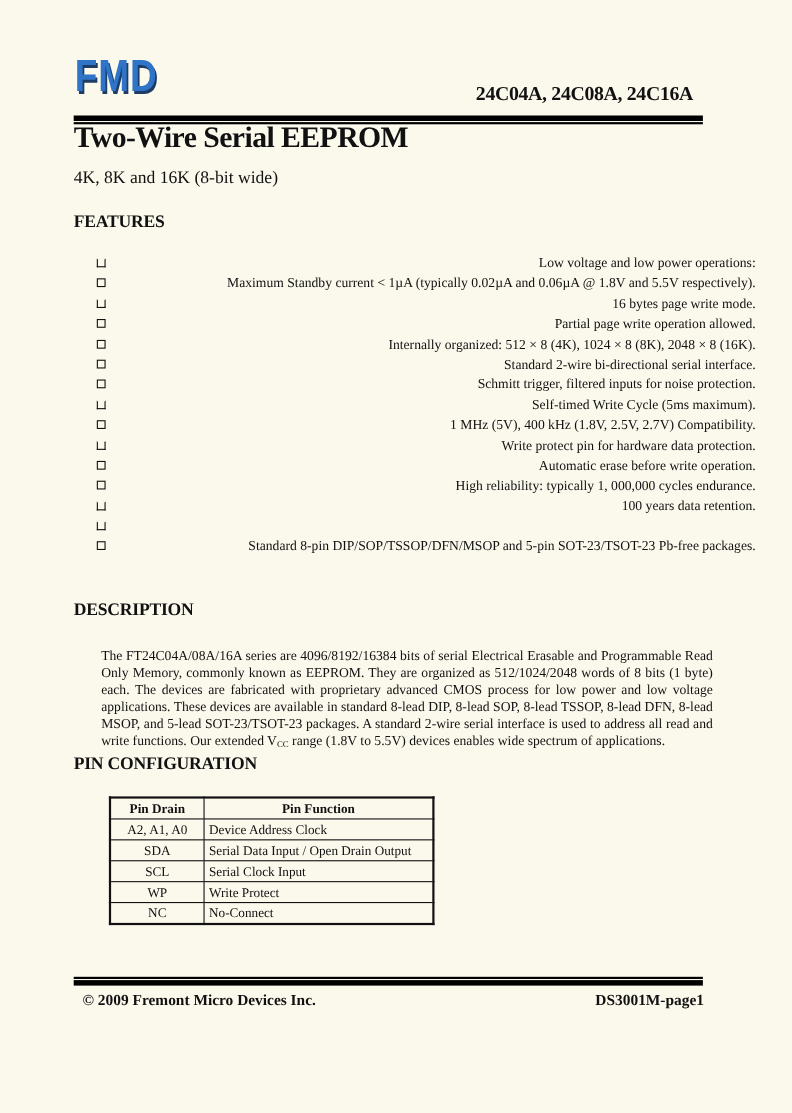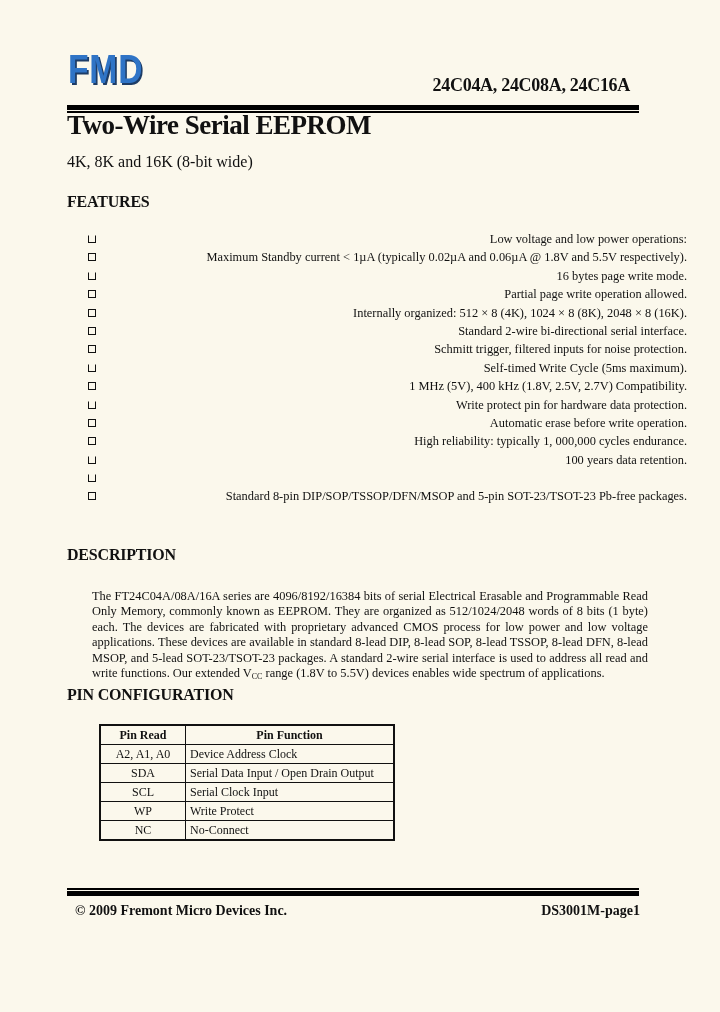--- a/index.html
+++ b/index.html
@@ -80,21 +80,21 @@
 </ul>
 
 <div class="abs h2" style="top:546px;">DESCRIPTION</div>
 <p class="abs desc"><span>The FT24C04A/08A/16A series are 4096/8192/16384 bits of serial Electrical Erasable and Programmable Read Only Memory, commonly known as EEPROM. They are organized as 512/1024/2048 words of 8 bits (1 byte) each.  The devices are fabricated with proprietary advanced CMOS process for low power and low voltage applications.  These devices are available in standard 8-lead DIP, 8-lead SOP, 8-lead TSSOP, 8-lead DFN, 8-lead MSOP, and 5-lead SOT-23/TSOT-23 packages. A standard 2-wire serial interface is used to address all read and write functions.  Our extended V</span><sub>CC</sub><span> range (1.8V to 5.5V) devices enables wide spectrum of applications.</span></p>
 
 <div class="abs h2" style="top:686px;">PIN CONFIGURATION</div>
 
 <table class="abs pins">
   <thead>
     <tr>
-      <th>Pin Read</th>
+      <th>Pin Drain</th>
       <th>Pin Function</th>
     </tr>
   </thead>
   <tbody>
     <tr>
       <td class="pname">A2, A1, A0</td>
       <td class="pfunc">Device Address Clock</td>
     </tr>
     <tr>
       <td class="pname">SDA</td>

